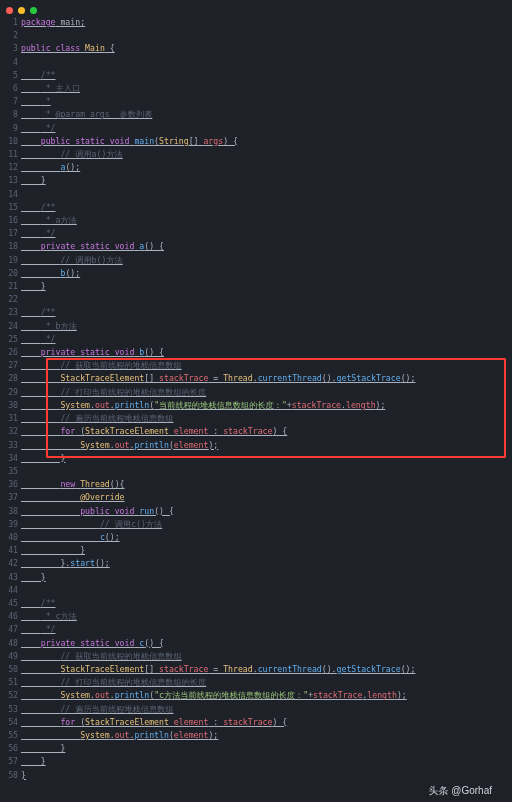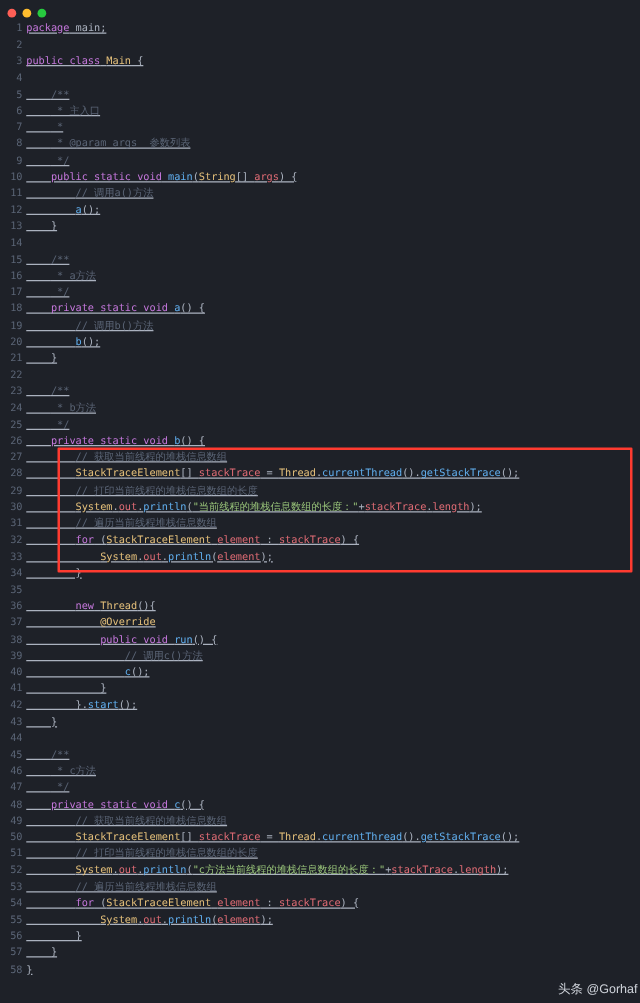--- a/index.html
+++ b/index.html
@@ -71,21 +71,21 @@
     pointer-events: none;
     left: 46px;
     top: 358px;
     width: 456px;
     height: 96px;
     border-radius: 1px;
   }
 
   .watermark {
     position: absolute;
-    right: 2px;
+    right: 20px;
     bottom: 4px;
     font-size: 10px;
     color: #cfd3da;
     font-family: sans-serif;
   }
 </style>
 </head>
 <body>
 
 <div class="window">

